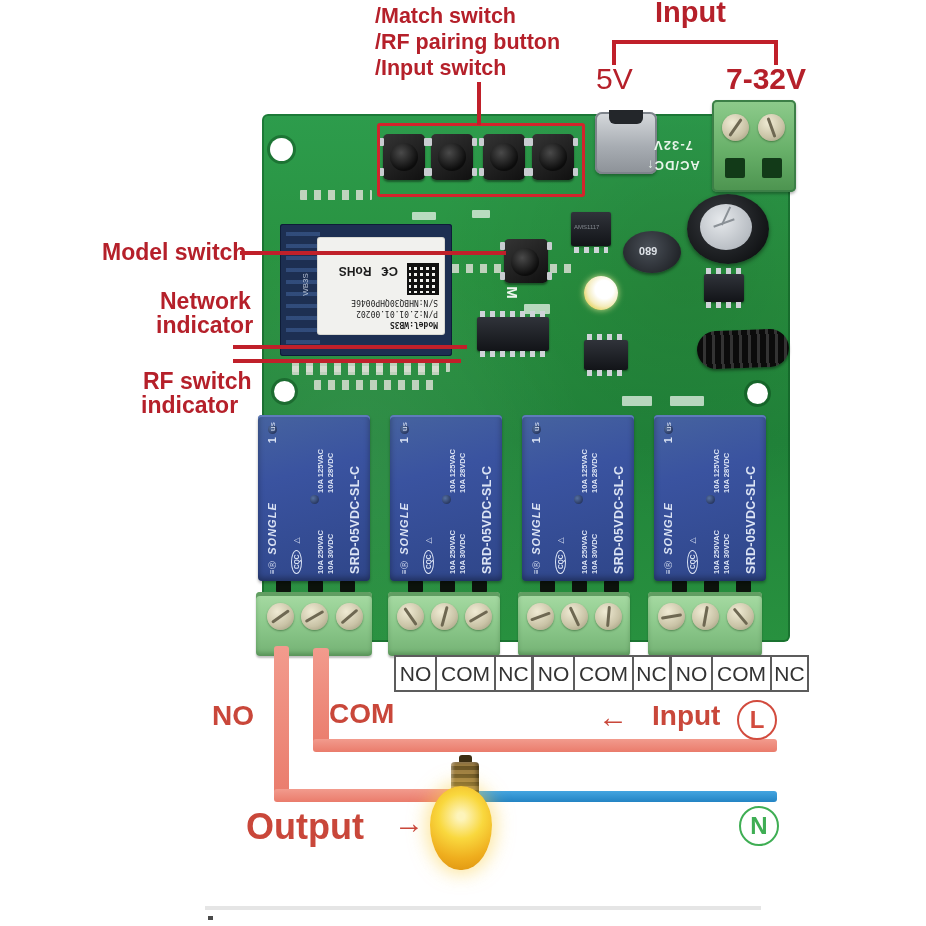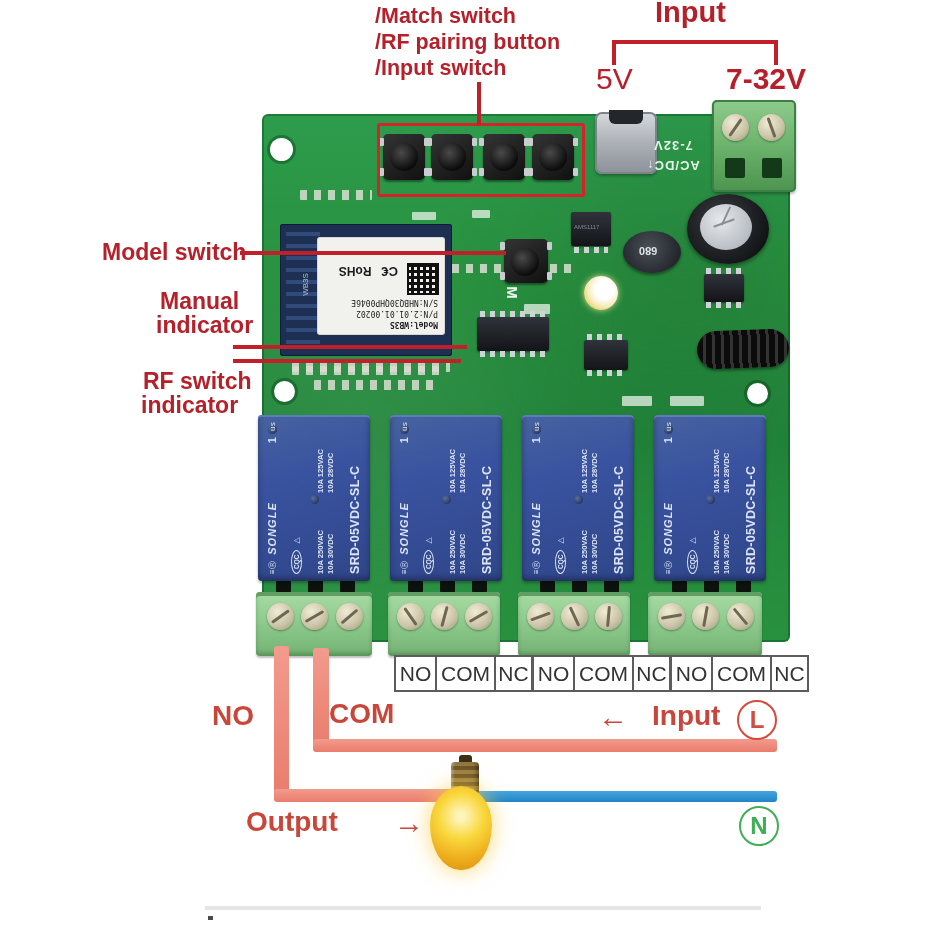--- a/index.html
+++ b/index.html
@@ -400,35 +400,35 @@
   <div class="ann" style="left:655px;top:-4px;font-size:29px;font-weight:700;">Input</div>
   <div class="redline" style="left:612px;top:40px;width:166px;height:4px;"></div>
   <div class="redline" style="left:612px;top:40px;width:4px;height:25px;"></div>
   <div class="redline" style="left:774px;top:40px;width:4px;height:25px;"></div>
   <div class="ann" style="left:596px;top:62px;font-size:30px;font-weight:400;">5V</div>
   <div class="ann" style="left:726px;top:62px;font-size:30px;font-weight:700;">7-32V</div>
 
   <div class="ann" style="left:102px;top:239px;font-size:23px;">Model switch</div>
   <div class="redline" style="left:240px;top:251px;width:266px;height:4px;z-index:7;"></div>
 
-  <div class="ann" style="left:160px;top:288px;font-size:23px;">Manual</div>
+  <div class="ann" style="left:160px;top:288px;font-size:23px;">Network</div>
   <div class="ann" style="left:156px;top:312px;font-size:23px;">indicator</div>
   <div class="redline" style="left:233px;top:345px;width:234px;height:4px;z-index:7;"></div>
   <div class="redline" style="left:233px;top:359px;width:228px;height:4px;z-index:7;"></div>
   <div class="ann" style="left:143px;top:368px;font-size:23px;">RF switch</div>
   <div class="ann" style="left:141px;top:392px;font-size:23px;">indicator</div>
 
   <div class="ann-soft" style="left:212px;top:700px;font-size:28px;">NO</div>
   <div class="ann-soft" style="left:329px;top:698px;font-size:28px;">COM</div>
   <div class="ann-soft" style="left:598px;top:700px;font-size:30px;">←</div>
   <div class="ann-soft" style="left:652px;top:700px;font-size:28px;">Input</div>
   <div class="circ" style="left:737px;top:700px;border:2.5px solid #d24b3e;color:#d24b3e;">
     <span>L</span>
   </div>
-  <div class="ann-soft" style="left:246px;top:806px;font-size:28px;">Output</div>
+  <div class="ann-soft" style="left:246px;top:806px;font-size:36px;">Output</div>
   <div class="ann-soft" style="left:394px;top:806px;font-size:30px;">→</div>
   <div class="circ" style="left:739px;top:806px;border:2.5px solid #3fae54;color:#3fae54;">
     <span>N</span>
   </div>
 
   <div class="abs" style="left:205px;top:906px;width:556px;height:4px;background:#dadada;opacity:.7;"></div>
   <div class="abs" style="left:208px;top:916px;width:5px;height:4px;background:#4a4a4a;"></div>
 
 </div>
 

